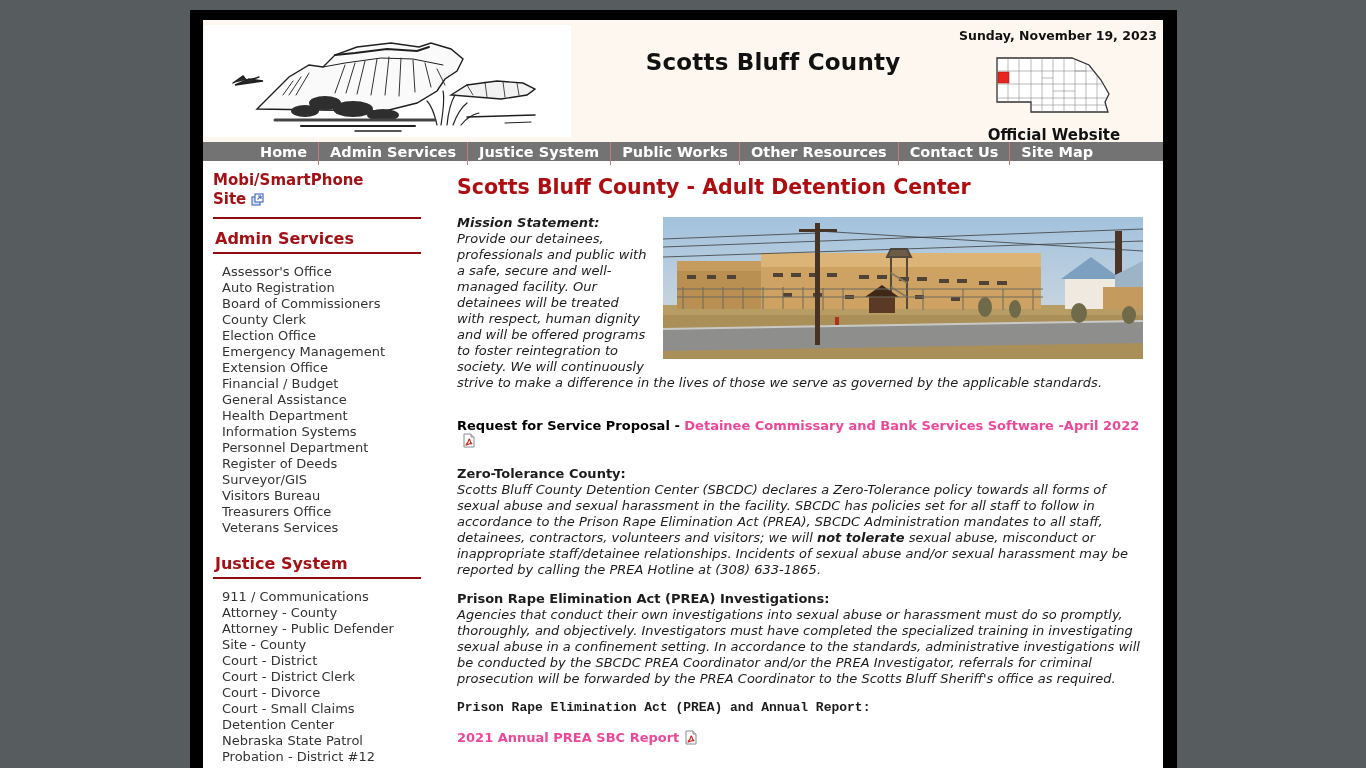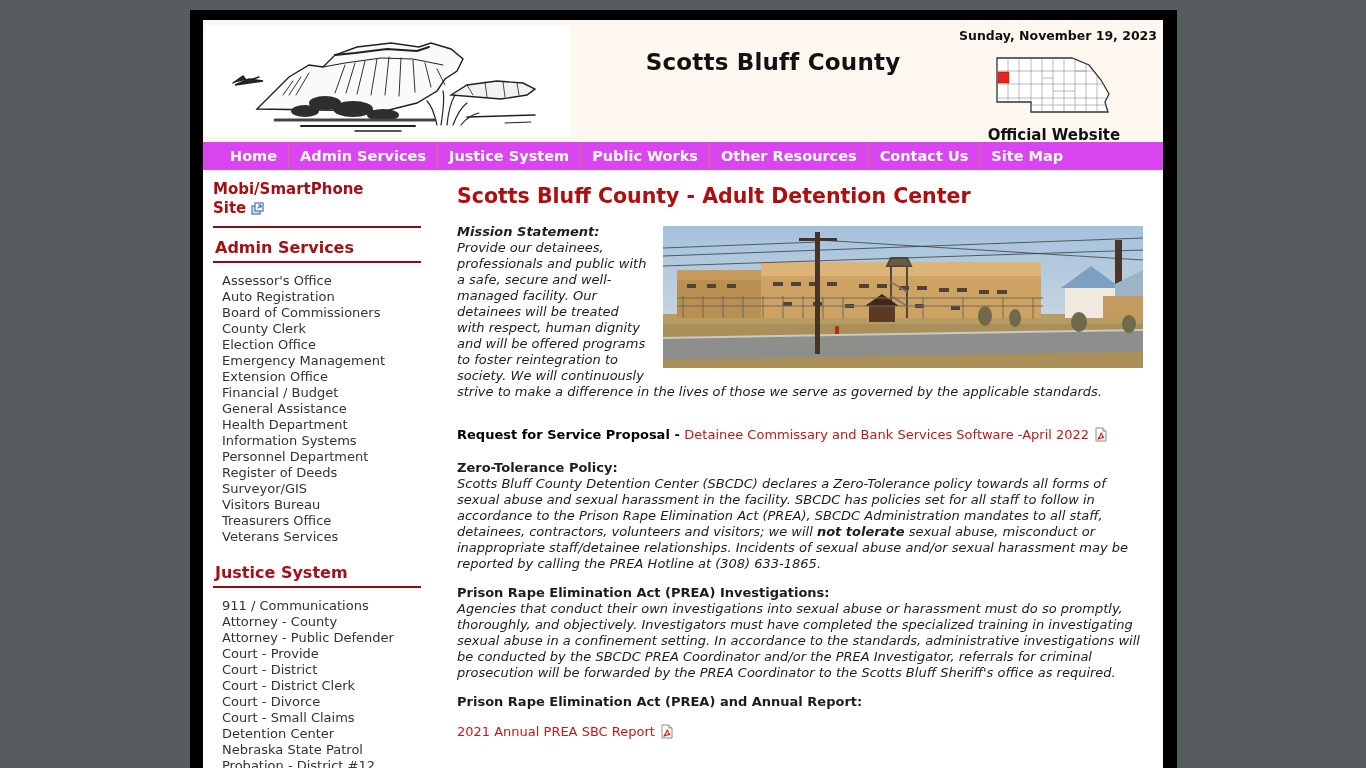--- a/index.html
+++ b/index.html
@@ -16,21 +16,21 @@
   .header { position:relative; height:122px; background:#fdf7f0; }
   .logo-box { position:absolute; left:2px; top:5px; width:366px; height:112px; background:#fff; }
   .site-title { position:absolute; left:372px; top:28px; width:396px; text-align:center;
     font-size:23px; font-weight:bold; color:#111; line-height:29px; letter-spacing:0.2px; }
   .header-right { position:absolute; right:14px; top:8px; width:190px; text-align:center; }
   .date-line { font-size:12.5px; font-weight:bold; color:#111; white-space:nowrap; }
   .map-box { margin:7px auto 2px; width:124px; height:74px; }
   .official { font-size:15px; font-weight:bold; color:#111; }
 
   
-  .nav { height:28px; background:#d946ef; display:flex; align-items:center; padding-left:16px; }
+  .nav { height:19px; background:#737373; display:flex; align-items:center; padding-left:46px; }
   .nav-item { color:#fff; font-weight:bold; font-size:14.5px; padding:0 11px; cursor:pointer;
     white-space:nowrap; line-height:26px; }
   .nav-item + .nav-item { border-left:1px solid #c77a74; }
 
   
   .columns { display:flex; }
   .sidebar { width:248px; flex:0 0 248px; padding:10px 0 0 10px; }
   .mobi-link { color:#a31116; font-weight:bold; font-size:15px; line-height:19px; width:175px;
     cursor:pointer; }
   .mobi-link .ext { display:inline-block; vertical-align:-2px; margin-left:5px; }
@@ -39,21 +39,21 @@
   .side-list { list-style:none; margin:6px 0 18px; }
   .side-list li { font-size:13px; color:#333; line-height:16px; padding-left:9px; cursor:pointer; }
 
   
   .main { flex:1; padding:12px 20px 0 6px; }
   .page-title { color:#af0e10; font-size:20.5px; font-weight:bold; margin:2px 0 16px; }
   .facility-photo { float:right; width:480px; height:142px; margin:2px 0 8px 14px; }
   p, .para { font-size:13px; color:#1c1c1c; line-height:16px; }
   .para { margin-bottom:13px;font-style:italic; }
   .b { font-weight:bold; }
-  .redlink { color:#b91c1c; font-weight:normal; cursor:pointer; }
+  .redlink { color:#ec4899; font-weight:bold; cursor:pointer; }
   .pdf { display:inline-block; vertical-align:-3px; margin-left:5px; }
   .report-line { margin:14px 0 15px; font-size:13px; }
   .clear { clear:both; }
 </style>
 </head>
 <body>
 
 <div class="site-frame">
 <div class="site">
 
@@ -211,21 +211,21 @@
       <div class="side-head">Justice System</div>
       <hr class="side-rule" style="margin-top:4px;">
       <ul class="side-list">
 
           <li>911 / Communications</li>
 
           <li>Attorney - County</li>
 
           <li>Attorney - Public Defender</li>
 
-          <li>Court - Provide</li>
+          <li>Site - County</li>
 
           <li>Court - District</li>
 
           <li>Court - District Clerk</li>
 
           <li>Court - Divorce</li>
 
           <li>Court - Small Claims</li>
 
           <li>Detention Center</li>
@@ -328,30 +328,30 @@
 
       <div class="report-line">
         <span class="b">Request for Service Proposal</span><span class="b"> - </span><span class="redlink">Detainee Commissary and Bank Services Software -April 2022</span><span class="pdf"><svg width="14" height="15" viewBox="0 0 14 15">
                 <path d="M2 1 h7 l3 3 v10 h-10 z" fill="#ffffff" stroke="#8a8a8a" stroke-width="1"></path>
                 <path d="M9 1 v3 h3" fill="#e6e6e6" stroke="#8a8a8a" stroke-width="1"></path>
                 <path d="M4.2 11.5 c1.2 -1 2.2 -2.8 2.6 -4.6 c.2 -1 .9 -1 1 0 c.2 1.6 1.2 3.2 2.4 3.8 c-1.6 -.2 -3.6 .2 -6 1.4 z" fill="none" stroke="#cc1f1a" stroke-width="1.1"></path>
               </svg></span>
       </div>
 
       <div>
-        <p class="b">Zero-Tolerance Policy:</p>
+        <p class="b">Zero-Tolerance County:</p>
         <p class="para"><span>Scotts Bluff County Detention Center (SBCDC) declares a Zero-Tolerance policy towards all forms of sexual abuse and sexual harassment in the facility. SBCDC has policies set for all staff to follow in accordance to the Prison Rape Elimination Act (PREA), SBCDC Administration mandates to all staff, detainees, contractors, volunteers and visitors; we will </span><span class="b">not tolerate</span><span> sexual abuse, misconduct or inappropriate staff/detainee relationships. Incidents of sexual abuse and/or sexual harassment may be reported by calling the PREA Hotline at (308) 633-1865.</span></p>
       </div>
 
       <div>
         <p class="b">Prison Rape Elimination Act (PREA) Investigations:</p>
         <p class="para">Agencies that conduct their own investigations into sexual abuse or harassment must do so promptly, thoroughly, and objectively. Investigators must have completed the specialized training in investigating sexual abuse in a confinement setting. In accordance to the standards, administrative investigations will be conducted by the SBCDC PREA Coordinator and/or the PREA Investigator, referrals for criminal prosecution will be forwarded by the PREA Coordinator to the Scotts Bluff Sheriff's office as required.</p>
       </div>
 
-      <p class="b" style="">Prison Rape Elimination Act (PREA) and  Annual Report:</p>
+      <p class="b" style="font-family:Liberation Mono, monospace;">Prison Rape Elimination Act (PREA) and  Annual Report:</p>
 
       <div>
 
           <div class="report-line"><span class="redlink">2021 Annual PREA SBC Report</span><span class="pdf"><svg width="14" height="15" viewBox="0 0 14 15">
                   <path d="M2 1 h7 l3 3 v10 h-10 z" fill="#ffffff" stroke="#8a8a8a" stroke-width="1"></path>
                   <path d="M9 1 v3 h3" fill="#e6e6e6" stroke="#8a8a8a" stroke-width="1"></path>
                   <path d="M4.2 11.5 c1.2 -1 2.2 -2.8 2.6 -4.6 c.2 -1 .9 -1 1 0 c.2 1.6 1.2 3.2 2.4 3.8 c-1.6 -.2 -3.6 .2 -6 1.4 z" fill="none" stroke="#cc1f1a" stroke-width="1.1"></path>
                 </svg></span></div>
 
         </div>

